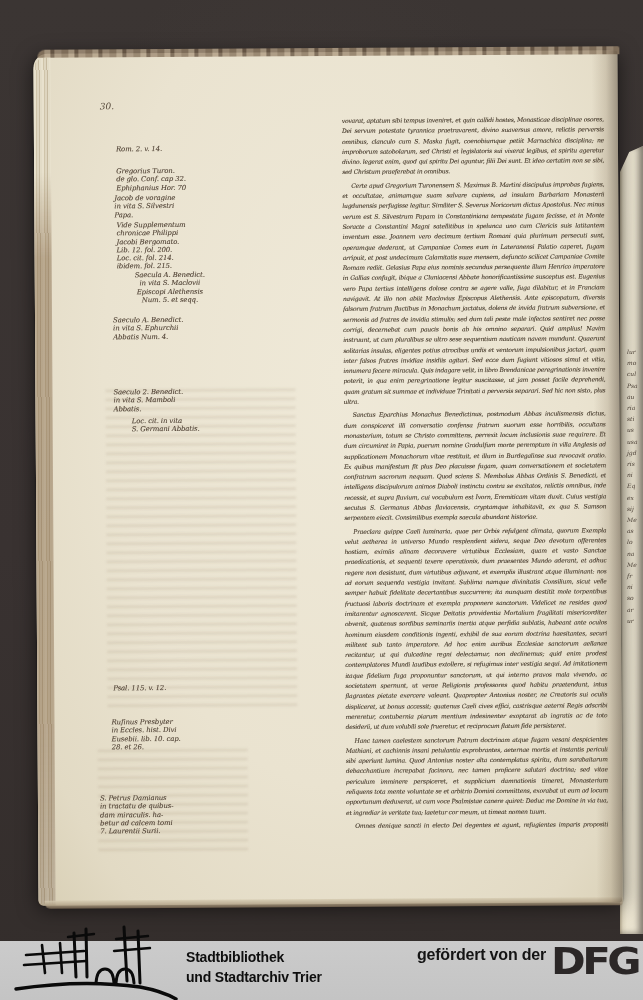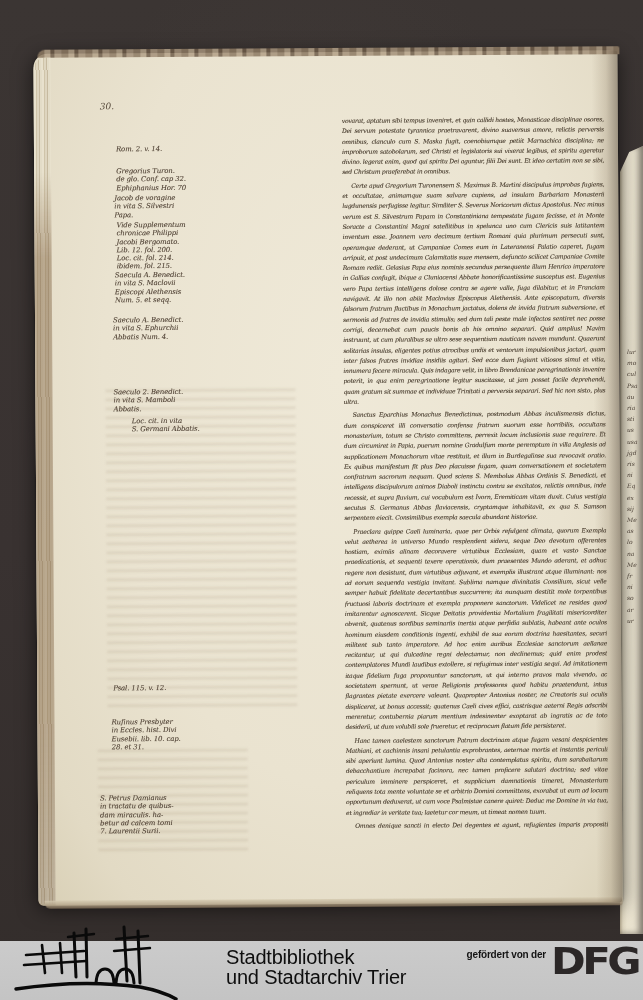--- a/index.html
+++ b/index.html
@@ -73,21 +73,21 @@
   }
   .note{
     position:absolute;width:110px;
     font-family:"DejaVu Serif",serif;font-style:italic;
     font-size:6.9px;line-height:8.3px;letter-spacing:-.1px;
     color:#55473a;white-space:pre-line;
     text-shadow:.2px .1px .2px rgba(85,71,58,.45);
   }
   .n0{left:82px;top:92px;}  .n1{left:82px;top:114px;}
   .n2{left:80px;top:141px;} .n3{left:82px;top:168px;}
-  .n4{left:80px;top:218px;} .n5{left:78px;top:263px;}
+  .n4{left:80px;top:218px;text-align:center;} .n5{left:78px;top:263px;}
   .n6{left:78px;top:335px;} .n7{left:96px;top:364px;}
   .n8{left:76px;top:631px;} .n9{left:74px;top:665px;}
   .n10{left:62px;top:741px;width:118px;}
   .maintext{
     position:absolute;left:308px;top:64px;width:262px;height:716px;overflow:hidden;
     font-family:"DejaVu Serif",serif;font-style:italic;
     font-size:6px;line-height:10.3px;letter-spacing:-.22px;
     color:#4c4032;text-align:justify;
     text-shadow:.2px .1px .2px rgba(76,64,50,.5);
   }
@@ -95,27 +95,26 @@
   .maintext p.cont{text-indent:0;}
   
   .footer{
     position:absolute;left:0;bottom:0;width:643px;height:59px;
     background:linear-gradient(180deg,#cbcbcb,#c4c4c4);
     z-index:5;
   }
   .pn-logo{position:absolute;left:12px;top:-16px;width:168px;height:76px;}
   .libname{
     position:absolute;left:186px;top:7px;
-    font-weight:normal;font-size:20px;line-height:19.5px;color:#0e0e0e;
+    font-weight:bold;font-size:14px;line-height:19.5px;color:#0e0e0e;
     letter-spacing:-.2px;
-    margin-left:40px;
   }
   .funding{
     position:absolute;left:320px;top:6px;width:226px;text-align:right;
-    font-weight:bold;font-size:10px;line-height:15.5px;color:#141414;
+    font-weight:bold;font-size:16px;line-height:15.5px;color:#141414;
     letter-spacing:-.2px;
   }
   .dfg{
     position:absolute;left:551px;top:-2px;
     font-family:"DejaVu Sans",sans-serif;font-weight:900;
     font-size:41px;letter-spacing:-3.5px;color:#2b2727;
     transform:scale(1.02,.92);transform-origin:left top;
   }
 </style>
 </head>
@@ -185,21 +184,21 @@
 Abbatis Num. 4.</div>
     <div class="note n6">Saeculo 2. Benedict.
 in vita S. Mamboli
 Abbatis.</div>
     <div class="note n7">Loc. cit. in vita
 S. Germani Abbatis.</div>
     <div class="note n8">Psal. 115. v. 12.</div>
     <div class="note n9">Rufinus Presbyter
 in Eccles. hist. Divi
 Eusebii. lib. 10. cap.
-28. et 31.</div>
+28. et 26.</div>
     <div class="note n10">S. Petrus Damianus
 in tractatu de quibus-
 dam miraculis. ha-
 betur ad calcem tomi
 7. Laurentii Surii.</div>
 
     <div class="maintext">
       <p class="cont">vovarat, aptatum sibi tempus inveniret, et quin callidi hostes, Monasticae disciplinae osores, Dei servum potestate tyrannica praetravarent, divino suaversus amore, relictis perversis omnibus, clanculo cum S. Maska fugit, coenobiumque petiit Marnachica disciplina; ne improborum satobolarum, sed Christi et legislatoris sui vixerat legibus, et spiritu ageretur divino. legerat enim, quod qui spiritu Dei aguntur, filii Dei sunt. Et ideo certatim non se sibi, sed Christum praeferebat in omnibus.</p>
       <p>Certe apud Gregorium Turonensem S. Maximus B. Martini discipulus improbas fugiens, et occultatae, animamque suam salvare cupiens, ad insulam Barbariam Monasterii lugdunensis perfugisse legitur. Similiter S. Severus Noricorum dictus Apostolus. Nec minus verum est S. Silvestrum Papam in Constantiniana tempestate fugam fecisse, et in Monte Soracte a Constantini Magni satellitibus in spelunca uno cum Clericis suis latitantem inventum esse. Joannem vero decimum tertium Romani quia plurimum persecuti sunt, operamque dederant, ut Campaniae Comes eum in Lateranensi Palatio caperet, fugam arripuit, et post undecimum Calamitatis suae mensem, defuncto scilicet Campaniae Comite Romam rediit. Gelasius Papa eius nominis secundus persequente illum Henrico imperatore in Gallias confugit, ibique a Cluniacensi Abbate honorificantissime susceptus est. Eugenius vero Papa tertius intelligens dolose contra se agere valle, fuga dilabitur, et in Franciam navigavit. At illo non abiit Maclovius Episcopus Alethensis. Ante episcopatum, diversis falsorum fratrum fluctibus in Monachum jactatus, dolens de invida fratrum subversione, et sermonis ad fratres de invidia stimulis; sed dum tali peste male infectos sentiret nec posse corrigi, decernebat cum paucis bonis ab his omnino separari. Quid amplius! Navim instruunt, ut cum pluralibus se ultro sese sequentium nauticam navem mundunt. Quaerunt solitarias insulas, eligentes potius atrocibus undis et ventorum impulsionibus jactari, quam inter falsos fratres invidiae insidiis agitari. Sed ecce dum fugiunt vitiosos simul et vitia, innumera fecere miracula. Quis indagare velit, in libro Brendanicae peregrinationis invenire poterit, in qua enim peregrinatione legitur suscitasse, ut jam posset facile deprehendi, quam gratum sit summae et individuae Trinitati a perversis separari. Sed hic non sisto, plus ultra.</p>
       <p>Sanctus Eparchius Monachus Benedictinus, postmodum Abbas inculismensis dictus, dum conspiceret illi conversatio confensa fratrum suorum esse horribilis, occultans monasterium, totum se Christo committens, perrexit locum inclusionis suae requirere. Et dum circumiret in Papia, puerum nomine Gradulfum morte peremptum in villa Anglesis ad supplicationem Monachorum vitae restituit, et illum in Burdegalinse sua revocavit oratio. Ex quibus manifestum fit plus Deo placuisse fugam, quam conversationem et societatem confratrum sacrorum nequam. Quod sciens S. Membolus Abbas Ordinis S. Benedicti, et intelligens discipulorum animos Diaboli instinctu contra se excitatos, relictis omnibus, inde recessit, et supra fluvium, cui vocabulum est Ivorn, Eremiticam vitam duxit. Cuius vestigia secutus S. Germanus Abbas flaviacensis, cryptamque inhabitavit, ex qua S. Samson serpentem eiecit. Consimilibus exempla saecula abundant historiae.</p>

